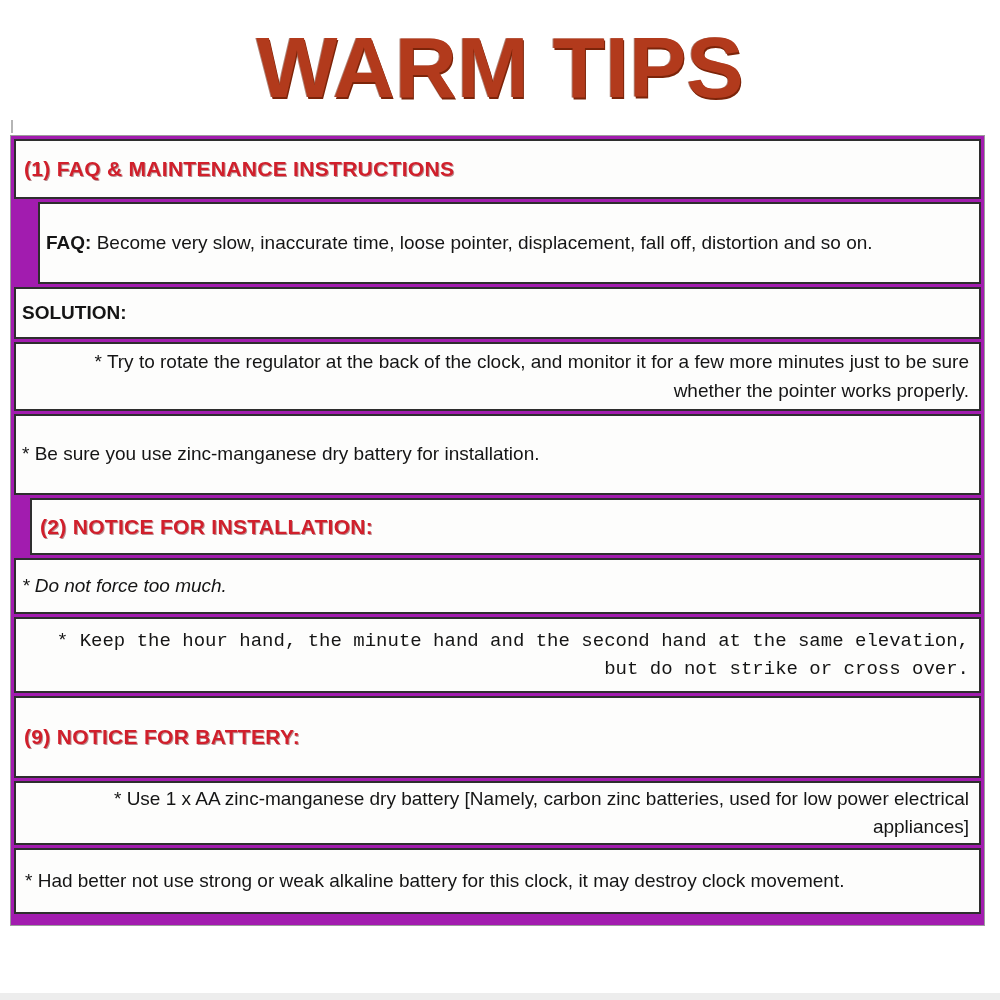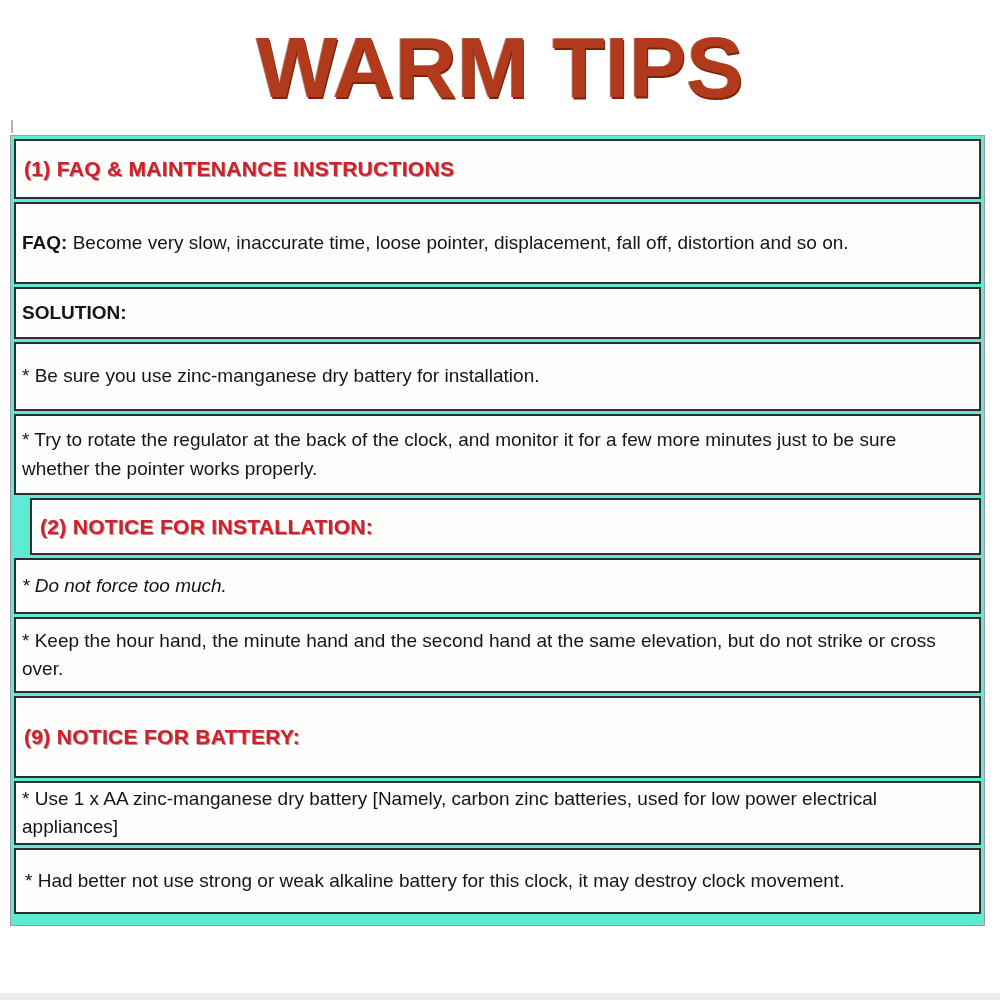--- a/index.html
+++ b/index.html
@@ -34,21 +34,22 @@
     top: 120px;
     width: 2px;
     height: 13px;
     background: #b5b5b5;
   }
   
   .frame {
     margin: 25px 15px 0 10px;   
     border: 1px solid #9c9c9c;
     padding: 3px;
-    background: #5eead4;
+    background: #a21caf;
+    text-align: right;
   }
   .row {
     box-sizing: border-box;
     border: 2px solid #2e2e2e;
     background: #fdfdfc;
     margin-bottom: 3px;
     display: flex;
     align-items: center;
     padding: 2px 10px 2px 6px;
   }
@@ -64,27 +65,27 @@
   .row.section .cell-text {
     font-size: 21px;
     font-weight: bold;
     color: #d11f2b;
     letter-spacing: 0.3px;
     text-shadow: 1px 1px 0 rgba(104,4,14,0.45);
   }
   .row.section { padding-left: 8px; }
   
   .rows .row:nth-child(1)  { min-height: 60px; }
-  .rows .row:nth-child(2)  { min-height: 82px; }
+  .rows .row:nth-child(2)  { min-height: 82px; margin-left: 24px; }
   .rows .row:nth-child(3)  { min-height: 52px; }
   .rows .row:nth-child(4)  { min-height: 69px; }
   .rows .row:nth-child(5)  { min-height: 81px; }
   .rows .row:nth-child(6)  { min-height: 57px; margin-left: 16px; }
   .rows .row:nth-child(7)  { min-height: 56px; font-style: italic; }
-  .rows .row:nth-child(8)  { min-height: 76px; }
+  .rows .row:nth-child(8)  { min-height: 76px; font-family: Liberation Mono, monospace; }
   .rows .row:nth-child(9)  { min-height: 82px; }
   .rows .row:nth-child(10) { min-height: 51px; }
   .rows .row:nth-child(11) { min-height: 66px; padding-left: 9px; }
   .rows .row:nth-child(12) { min-height: 60px; }
   .rows .row:nth-child(11) .cell-text,
   .rows .row:nth-child(12) .cell-text { line-height: 1.38; }
   
   .bottom-strip {
     position: absolute;
     left: 0; right: 0; bottom: 0;
@@ -118,28 +119,28 @@
       <div class="row body">
         <p class="cell-text">
           <b class="lead">SOLUTION:</b>
           <span></span>
         </p>
       </div>
 
       <div class="row body">
         <p class="cell-text">
           
-          <span>* Be sure you use zinc-manganese dry battery for installation.</span>
+          <span>* Try to rotate the regulator at the back of the clock, and monitor it for a few more minutes just to be sure whether the pointer works properly.</span>
         </p>
       </div>
 
       <div class="row body">
         <p class="cell-text">
           
-          <span>* Try to rotate the regulator at the back of the clock, and monitor it for a few more minutes just to be sure whether the pointer works properly.</span>
+          <span>* Be sure you use zinc-manganese dry battery for installation.</span>
         </p>
       </div>
 
       <div class="row section">
         <p class="cell-text">(2) NOTICE FOR INSTALLATION:</p>
       </div>
 
       <div class="row body">
         <p class="cell-text">
           

